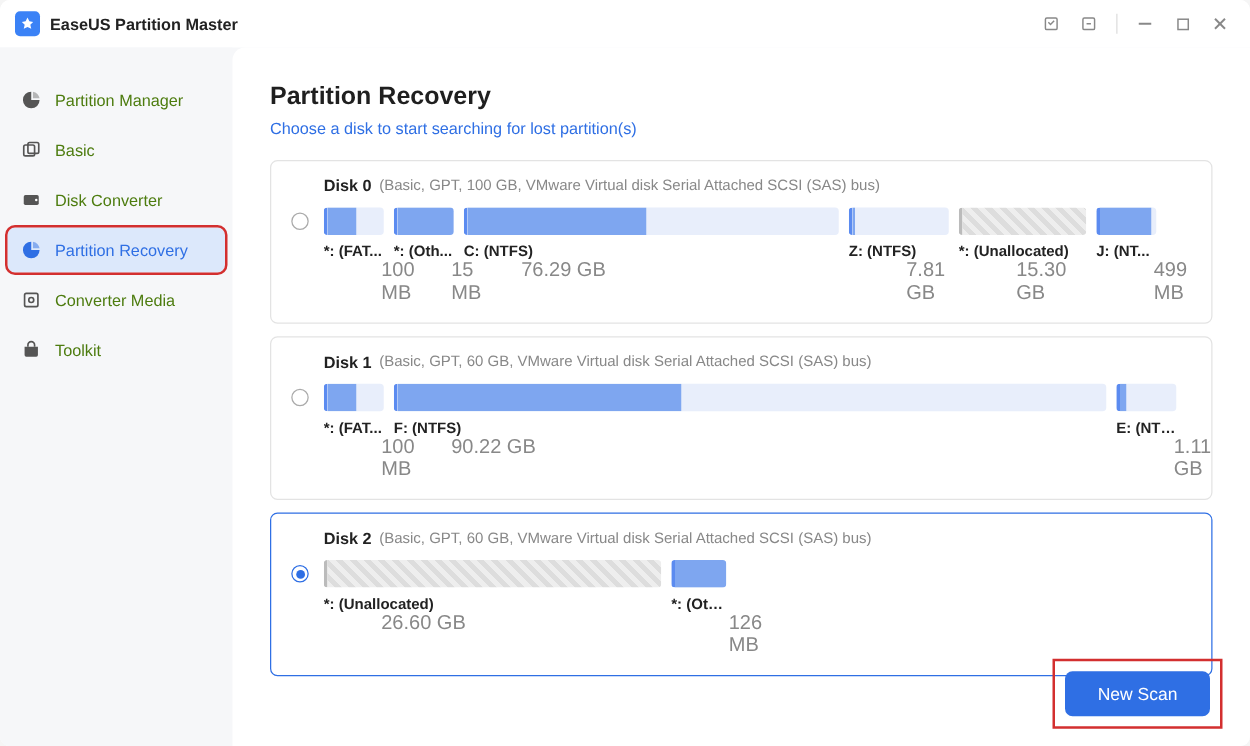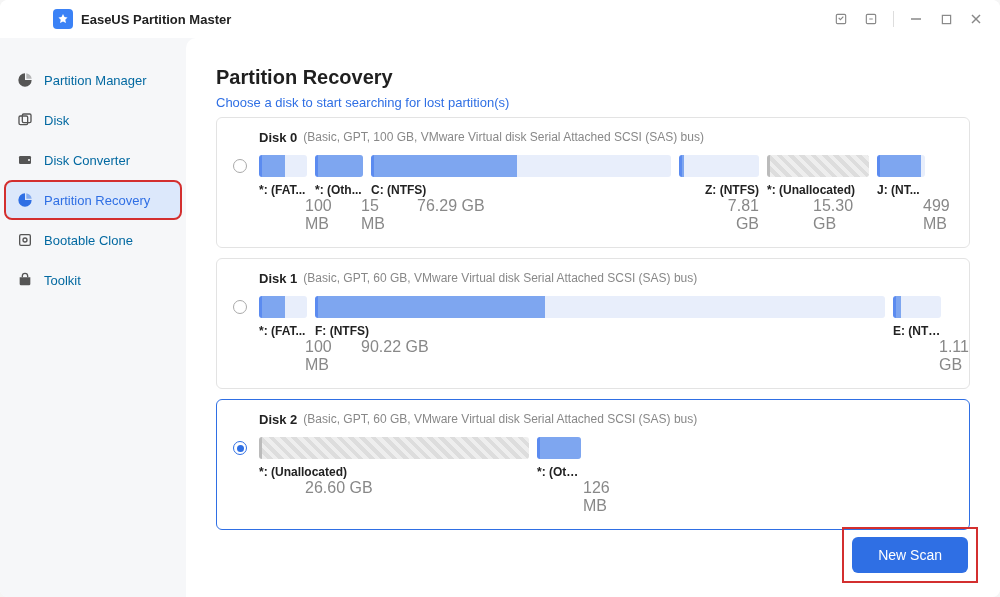--- a/index.html
+++ b/index.html
@@ -1,43 +1,43 @@
 <!DOCTYPE html>
 <html><head>
 <meta charset="utf-8">
 <style>
 * { margin: 0; padding: 0; box-sizing: border-box; font-family: -apple-system, BlinkMacSystemFont, "Segoe UI", Arial, sans-serif; }
 body { background: #f5f5f5; width: 1000px; height: 597px; overflow: hidden; }
 .window { width: 1000px; height: 597px; background: #fff; display: flex; flex-direction: column; border-radius: 8px; overflow: hidden; }
 
 
 .titlebar { height: 38px; display: flex; align-items: center; padding: 0 12px; background: #fff; }
-.titlebar-left { display: flex; align-items: center; gap: 8px; margin-left: 41px; }
+.titlebar-left { display: flex; align-items: center; gap: 8px; }
 .app-icon { width: 20px; height: 20px; background: #3b82f6; border-radius: 4px; display: flex; align-items: center; justify-content: center; }
 .app-icon svg { width: 12px; height: 12px; fill: #fff; }
 .app-title { font-size: 13px; font-weight: 600; color: #222; }
 .titlebar-right { margin-left: auto; display: flex; align-items: center; gap: 6px; }
 .tb-btn { width: 24px; height: 24px; display: flex; align-items: center; justify-content: center; cursor: pointer; color: #888; }
 .tb-sep { width: 1px; height: 16px; background: #ddd; margin: 0 4px; }
 
 
 .body { flex: 1; display: flex; background: #f6f7f9; }
 
 
 .sidebar { width: 186px; background: #f6f7f9; padding: 24px 6px 0 6px; }
-.side-item { display: flex; align-items: center; gap: 10px; padding: 9px 10px; border-radius: 6px; font-size: 13px; color: #0369a1; cursor: pointer; margin-bottom: 4px; }
+.side-item { display: flex; align-items: center; gap: 10px; padding: 9px 10px; border-radius: 6px; font-size: 13px; color: #4d7c0f; cursor: pointer; margin-bottom: 4px; }
 .side-item .sicon { width: 18px; height: 18px; display: flex; align-items: center; justify-content: center; color: #555; }
 .side-item.active { background: #dce8fb; color: #2f6fe4; }
 .side-item.active .sicon { color: #2f6fe4; }
 .side-item.highlighted { outline: 2px solid #d32f2f; }
 
 
 .main { flex: 1; background: #fff; border-radius: 10px 0 0 0; margin-top: 0; padding: 28px 30px 20px 30px; position: relative; display: flex; flex-direction: column; }
 .page-title { font-size: 20px; font-weight: 700; color: #1f1f1f; margin-bottom: 6px; }
-.page-sub { font-size: 13px; color: #2f6fe4; margin-bottom: 7px; }
+.page-sub { font-size: 13px; color: #2f6fe4; margin-bottom: 18px; }
 
 .disks { display: flex; flex-direction: column; gap: 10px; }
 .disk-card { border: 1px solid #e3e3e3; border-radius: 6px; padding: 12px 16px 14px 16px; background: #fff; }
 .disk-card.selected { border: 1.5px solid #2f6fe4; }
 .disk-head { display: flex; align-items: flex-start; gap: 6px; font-size: 12px; color: #888; margin-bottom: 10px; padding-left: 26px; }
 .disk-name { font-weight: 700; font-size: 13px; color: #222; }
 .disk-row { display: flex; align-items: flex-start; gap: 12px; }
 .radio { width: 14px; height: 14px; border: 1.5px solid #aaa; border-radius: 50%; margin-top: 4px; flex-shrink: 0; display: flex; align-items: center; justify-content: center; cursor: pointer; }
 .radio.checked { border-color: #2f6fe4; }
 .radio.checked::after { content: ""; width: 7px; height: 7px; background: #2f6fe4; border-radius: 50%; }
@@ -110,21 +110,21 @@
           </span>
         <span>Partition Manager</span>
       </div>
       <div class="side-item">
         <span class="sicon">
             <svg width="16" height="16" viewBox="0 0 24 24" fill="none" stroke="currentColor" stroke-width="2">
               <rect x="3" y="6" width="13" height="13" rx="2"></rect>
               <rect x="8" y="3" width="13" height="13" rx="2"></rect>
             </svg>
           </span>
-        <span>Disk</span>
+        <span>Basic</span>
       </div>
       <div class="side-item">
         <span class="sicon">
             <svg width="16" height="16" viewBox="0 0 24 24" fill="currentColor">
               <rect x="3" y="6" width="18" height="12" rx="2"></rect>
               <circle cx="18" cy="12" r="1.5" fill="#fff"></circle>
             </svg>
           </span>
         <span>Disk Converter</span>
       </div>
@@ -137,21 +137,21 @@
           </span>
         <span>Partition Recovery</span>
       </div>
       <div class="side-item">
         <span class="sicon">
             <svg width="16" height="16" viewBox="0 0 24 24" fill="none" stroke="currentColor" stroke-width="2">
               <rect x="4" y="4" width="16" height="16" rx="2"></rect>
               <circle cx="12" cy="12" r="3"></circle>
             </svg>
           </span>
-        <span>Bootable Clone</span>
+        <span>Converter Media</span>
       </div>
       <div class="side-item">
         <span class="sicon">
             <svg width="16" height="16" viewBox="0 0 24 24" fill="currentColor">
               <path d="M4 8h16v10a2 2 0 0 1-2 2H6a2 2 0 0 1-2-2V8z"></path>
               <path d="M8 8V6a4 4 0 0 1 8 0v2" fill="none" stroke="currentColor" stroke-width="2"></path>
             </svg>
           </span>
         <span>Toolkit</span>
       </div>
@@ -184,21 +184,21 @@
                   <div class="part-label">*: (Oth...</div>
                   <div class="part-size">15 MB</div>
                 </div>
                 <div class="part-col" style="width: 300px;">
                   <div class="part-bar ntfs">
                     <div class="fill" style="width: 48%;"></div>
                   </div>
                   <div class="part-label">C: (NTFS)</div>
                   <div class="part-size">76.29 GB</div>
                 </div>
-                <div class="part-col" style="width: 80px; text-align: right;">
+                <div class="part-col" style="width: 80px;">
                   <div class="part-bar ntfs">
                     <div class="fill" style="width: 2%;"></div>
                   </div>
                   <div class="part-label">Z: (NTFS)</div>
                   <div class="part-size">7.81 GB</div>
                 </div>
                 <div class="part-col" style="width: 102px;">
                   <div class="part-bar unalloc"></div>
                   <div class="part-label">*: (Unallocated)</div>
                   <div class="part-size">15.30 GB</div>

